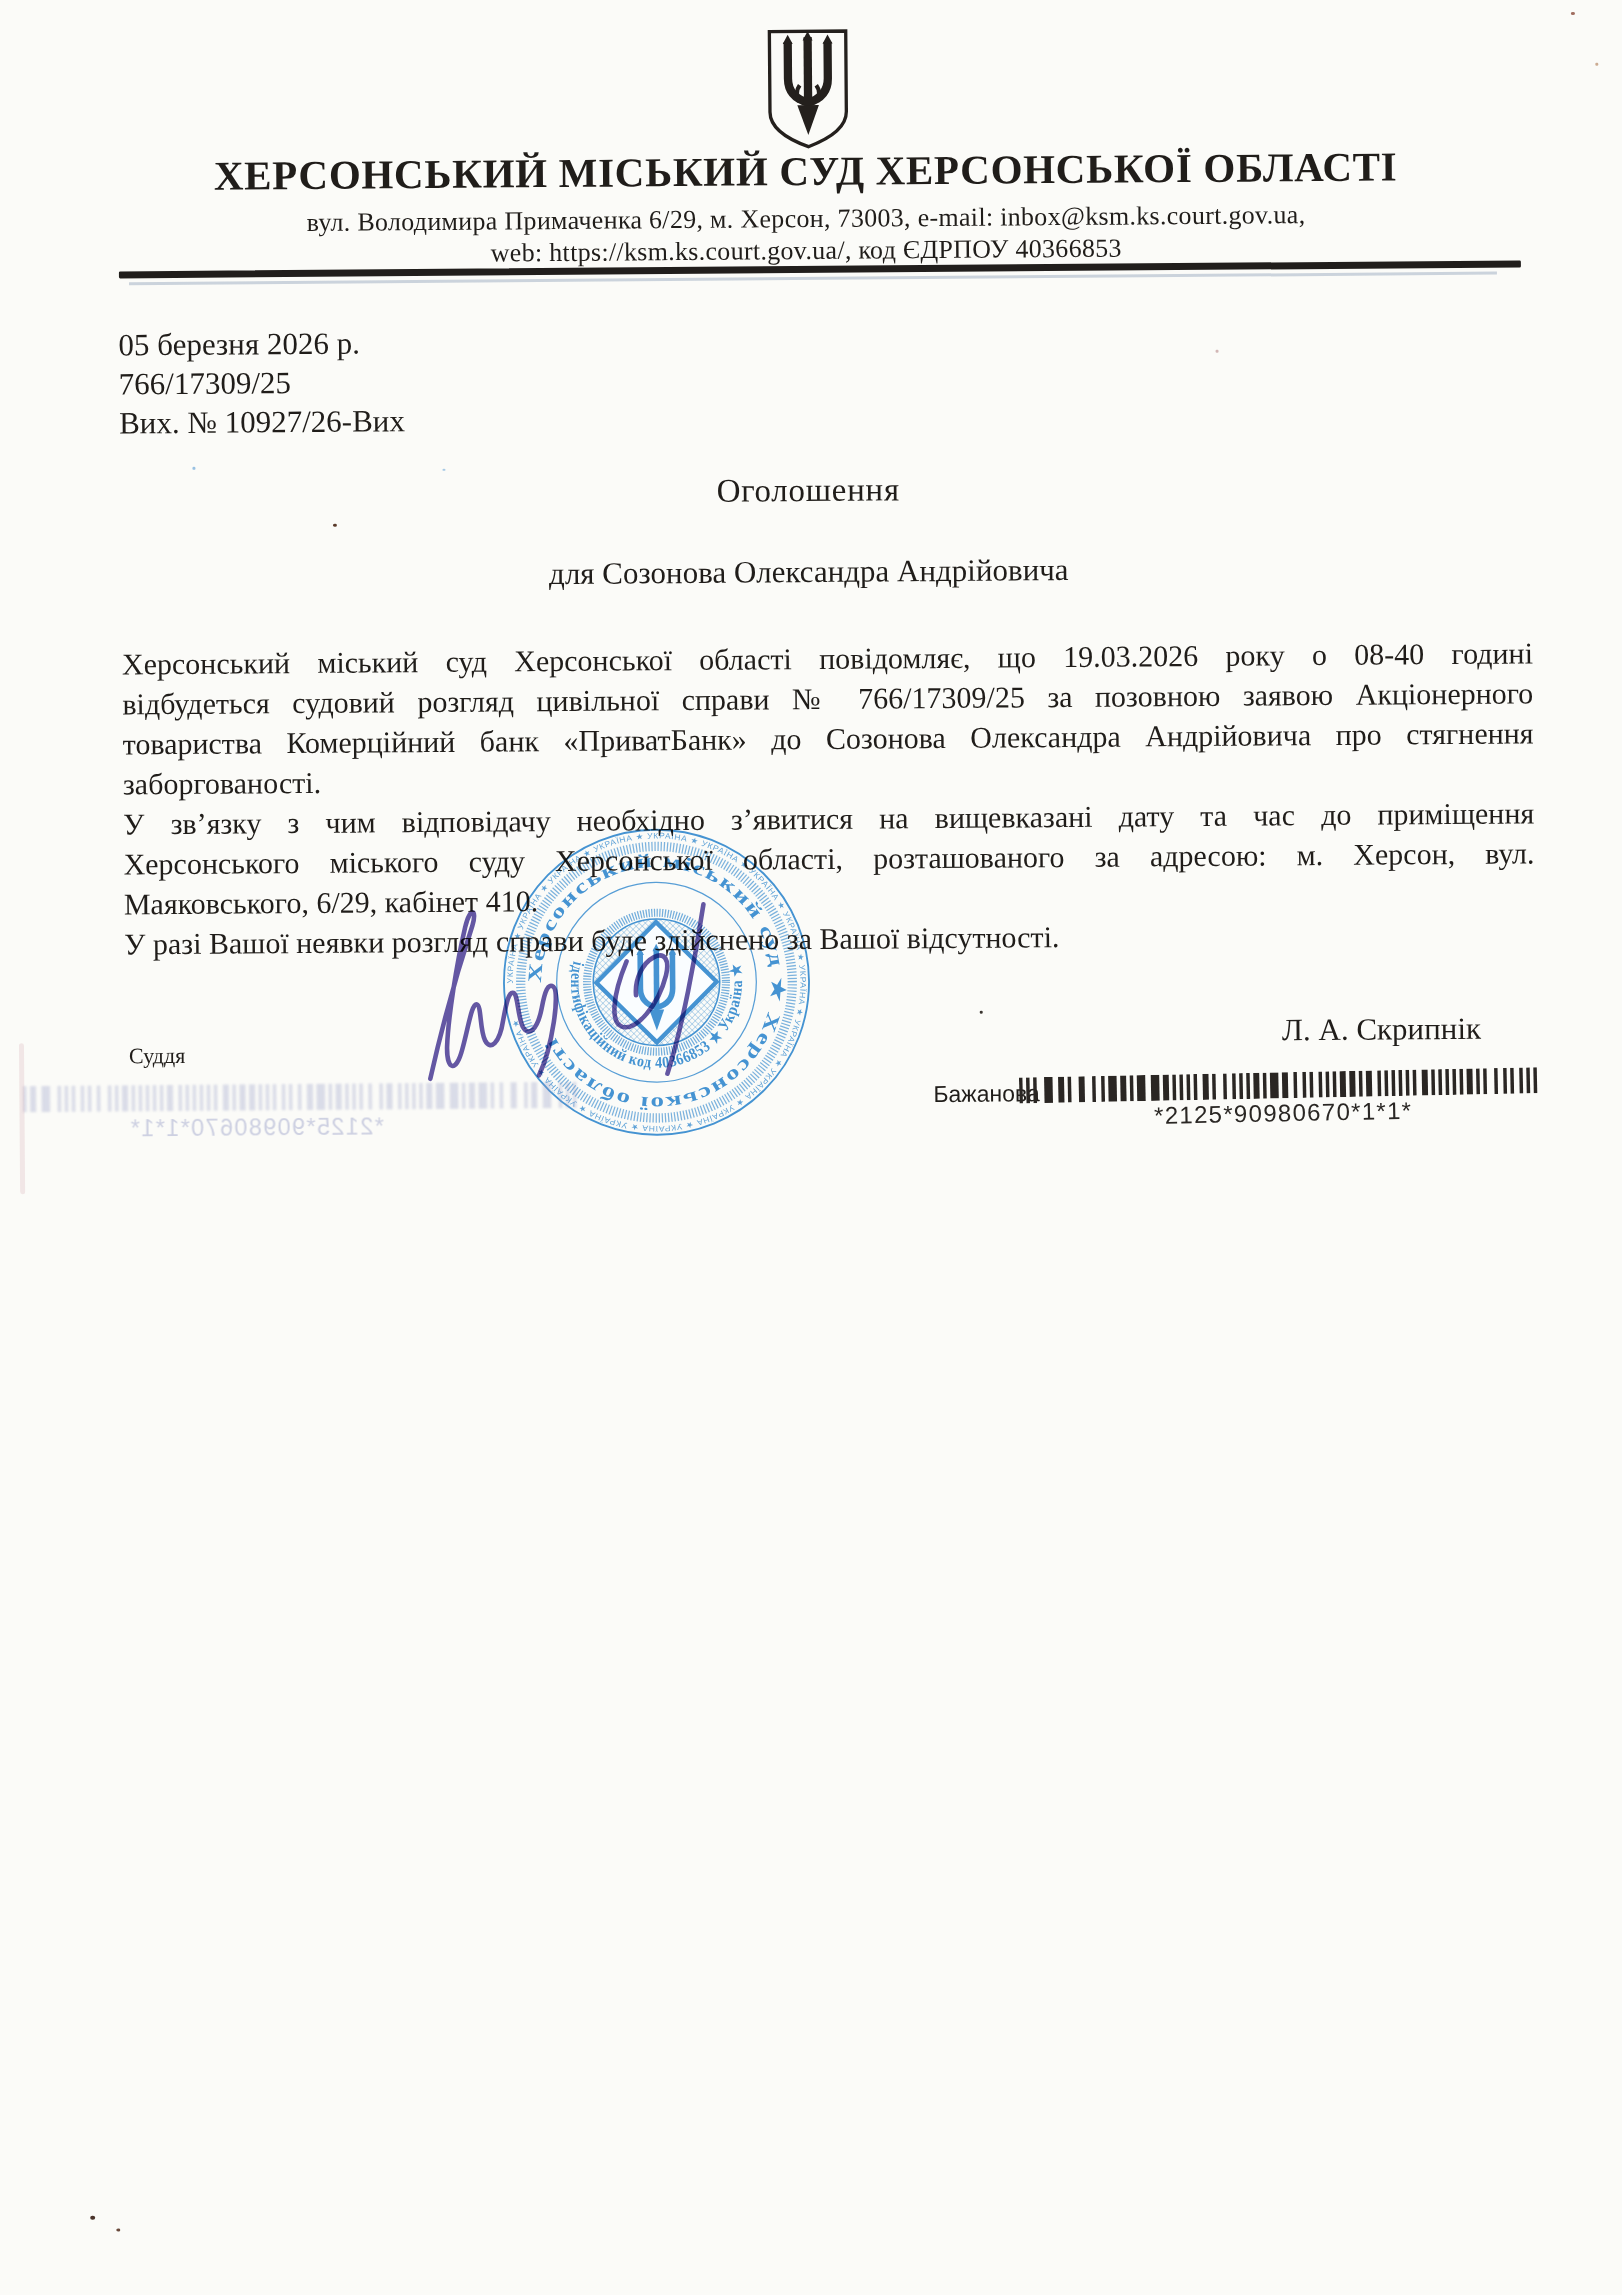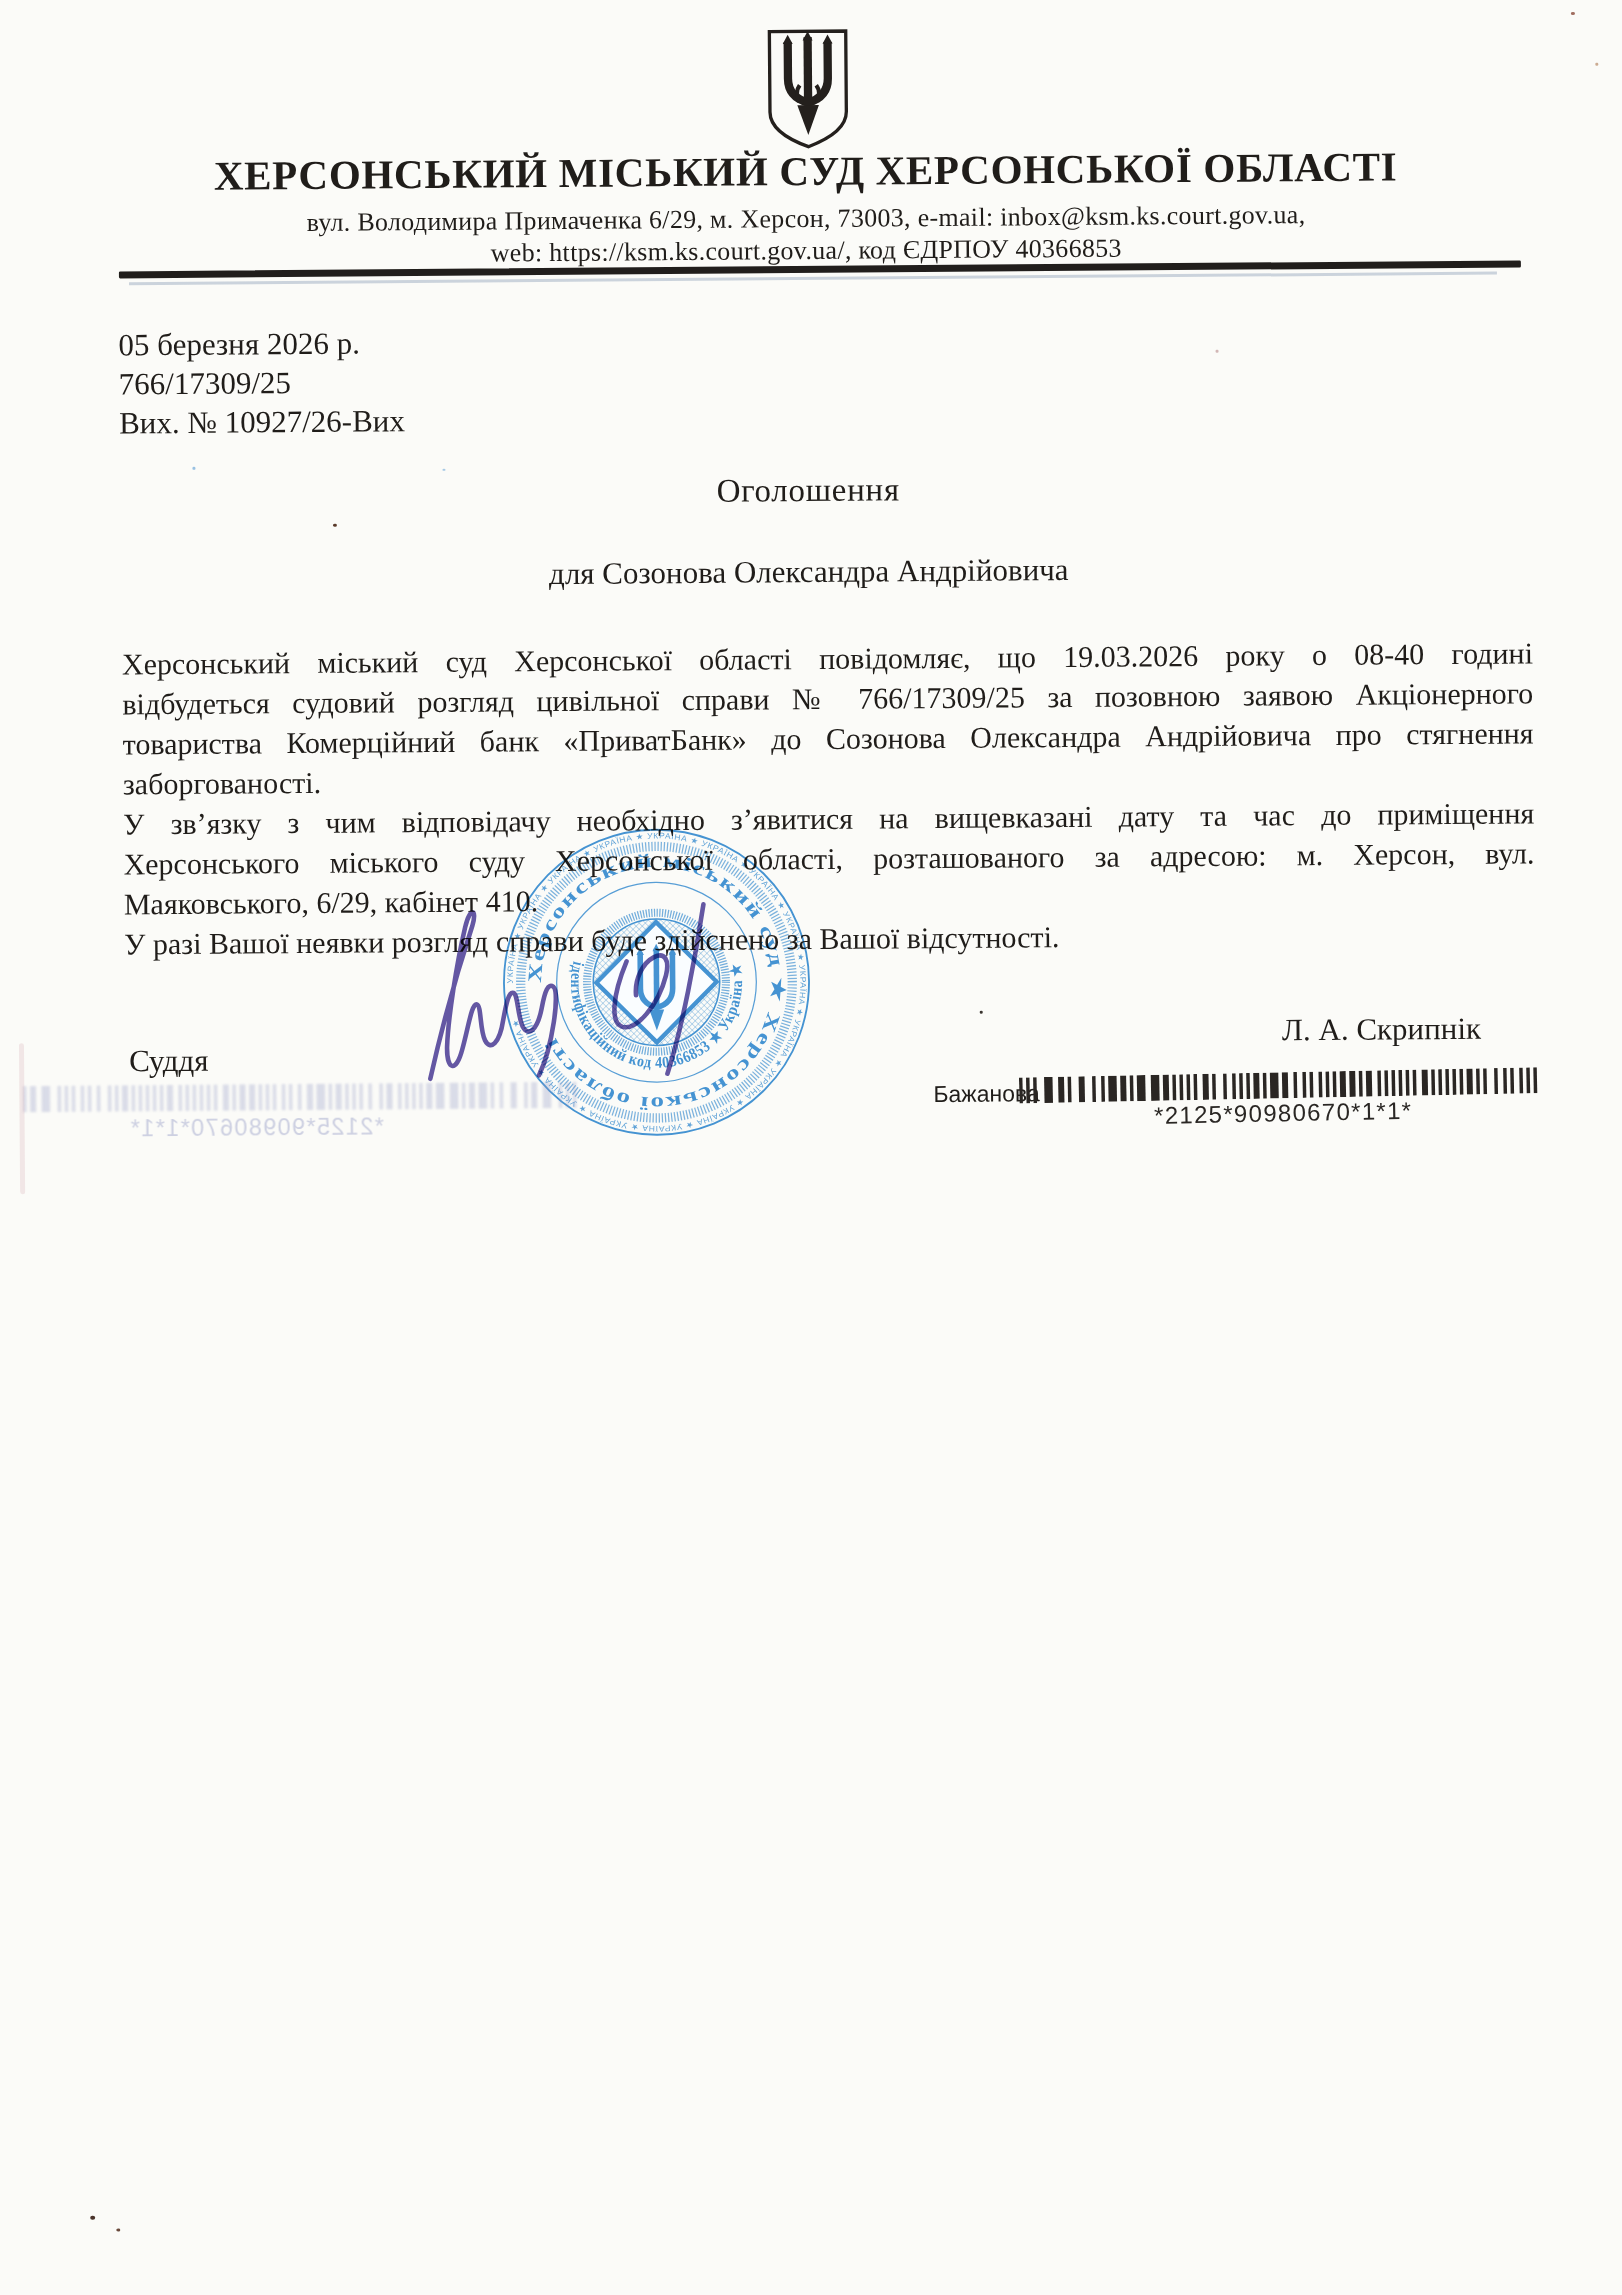--- a/index.html
+++ b/index.html
@@ -23,21 +23,21 @@
   
   .meta{left:123px;top:320px;font-size:31px;line-height:39px;white-space:nowrap;}
   
   .title{top:472px;font-size:33px;letter-spacing:0.7px;}
   .addressee{top:554px;font-size:31px;}
   
   .body-text{left:124px;top:639px;width:1411px;font-size:30px;}
   .bline{line-height:40px;white-space:normal;}
   .bline.just{text-align:justify;text-align-last:justify;}
   
-  .judge-label{left:128px;top:1038px;font-size:31px;}
+  .judge-label{left:128px;top:1038px;font-size:22px;}
   .judge-name{left:1281px;top:1016px;font-size:31px;white-space:nowrap;}
   
   .stamp{left:501px;top:826px;width:310px;height:310px;mix-blend-mode:multiply;opacity:.96;}
   .signature{left:393px;top:876px;width:380px;height:226px;mix-blend-mode:multiply;}
   
   .operator-label{left:932px;top:1082px;font-size:23px;font-family:"Liberation Sans","DejaVu Sans",sans-serif;}
   .barcode-wrap{left:1018px;top:1076px;width:527px;transform:rotate(-0.7deg);}
   .barcode-wrap svg{display:block;width:527px;height:26px;}
   .barcode-caption{width:527px;text-align:center;font-size:24px;letter-spacing:1.3px;
     font-family:"Liberation Sans","DejaVu Sans",sans-serif;color:#2a2724;margin-top:0.7px;}

